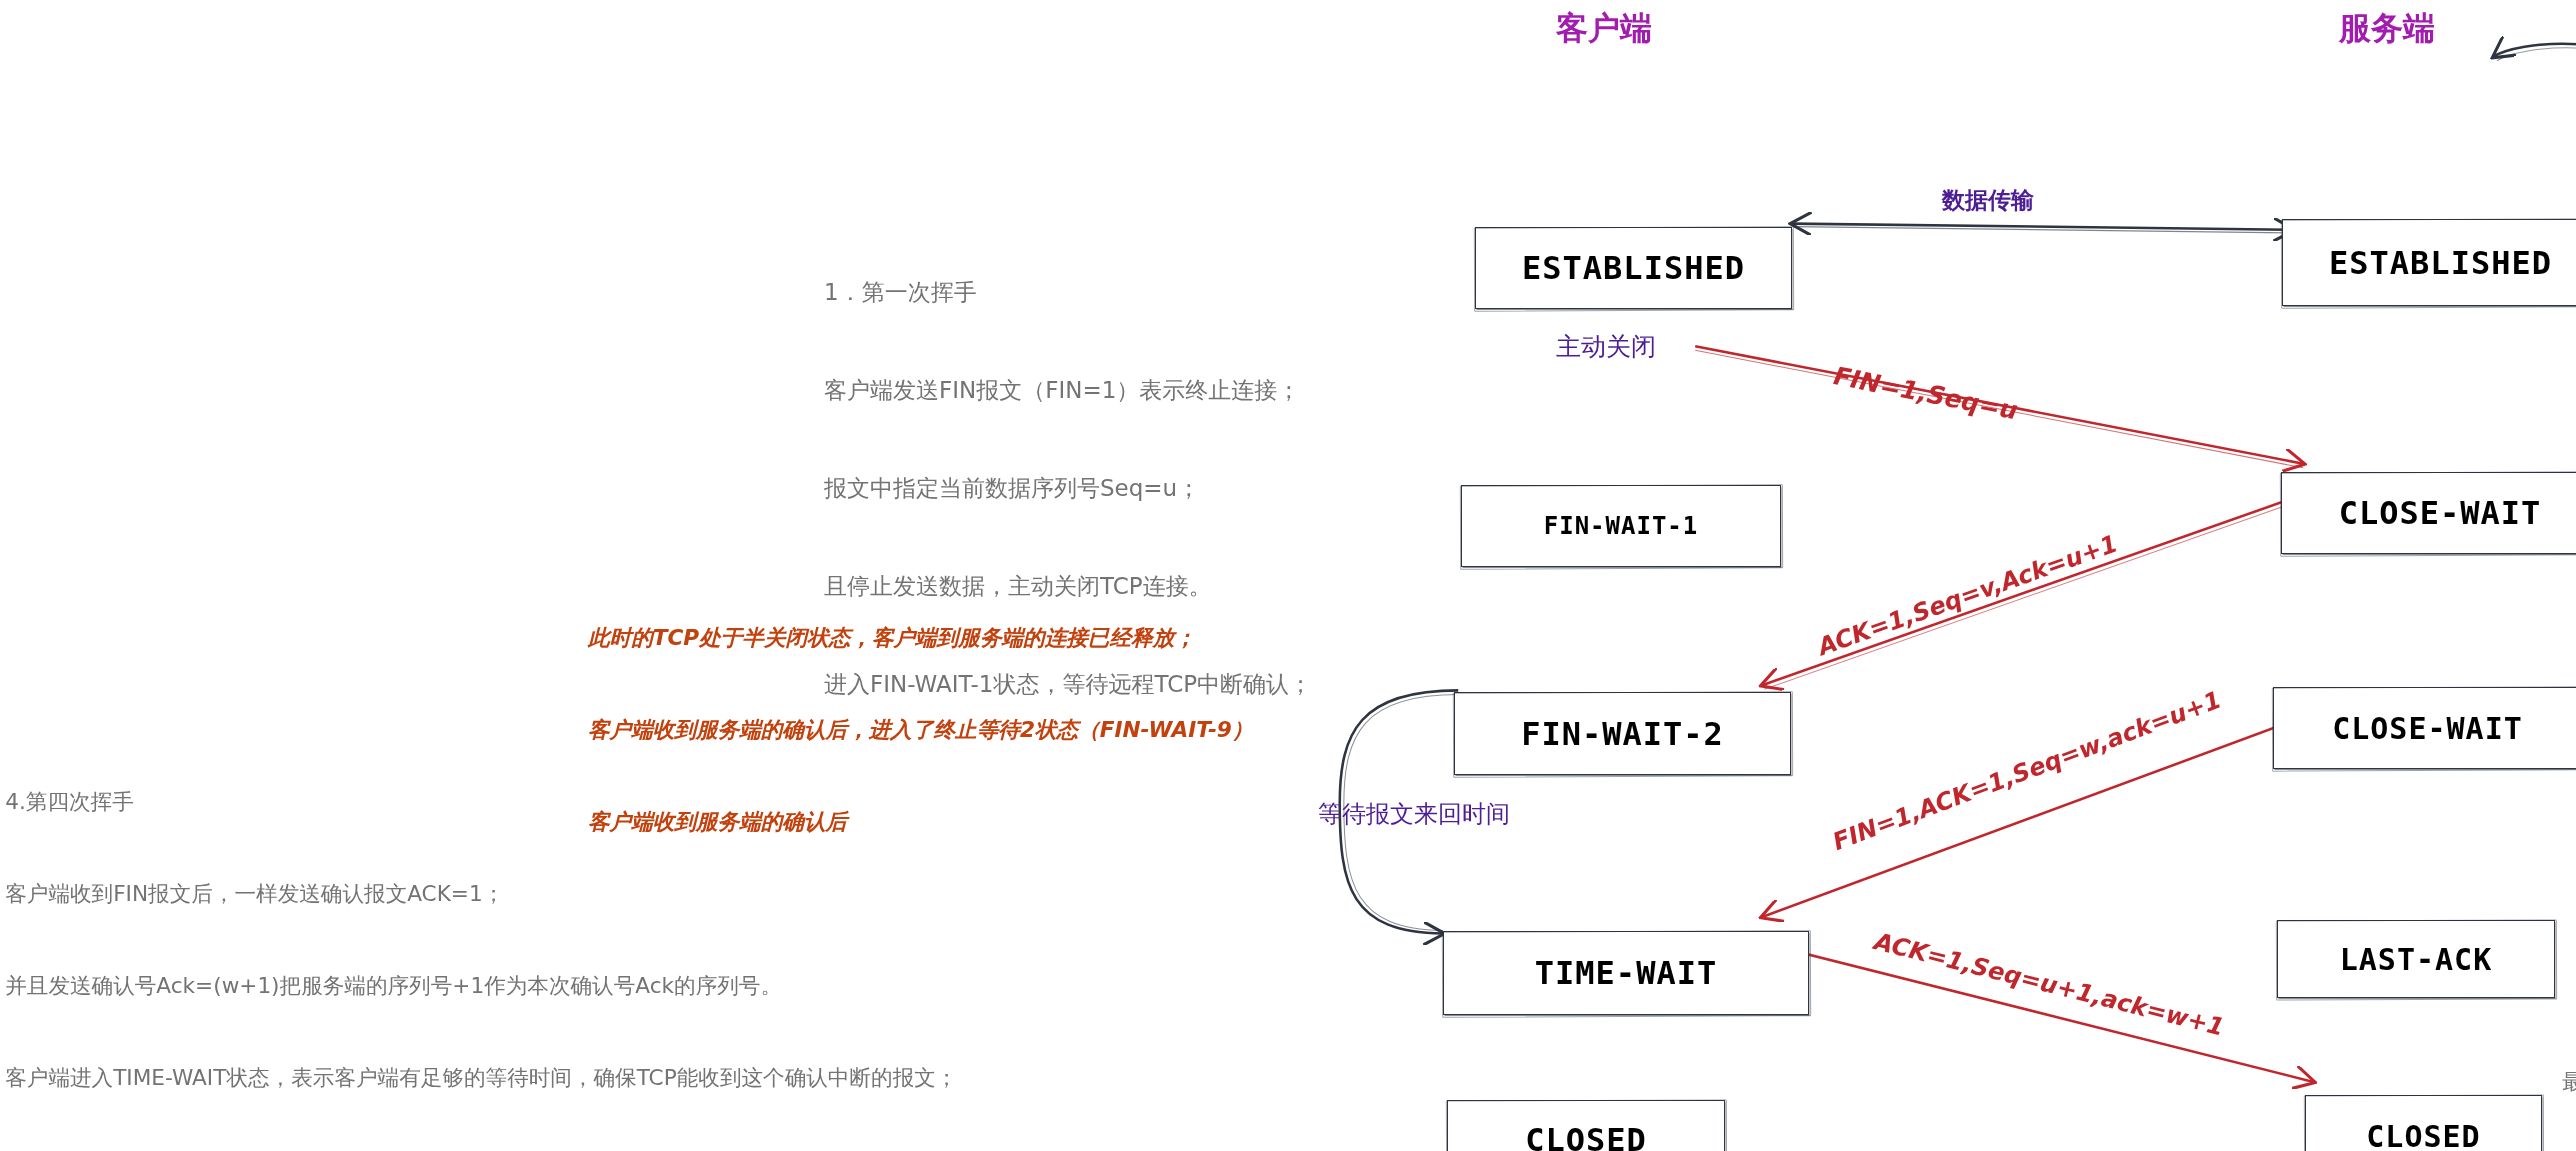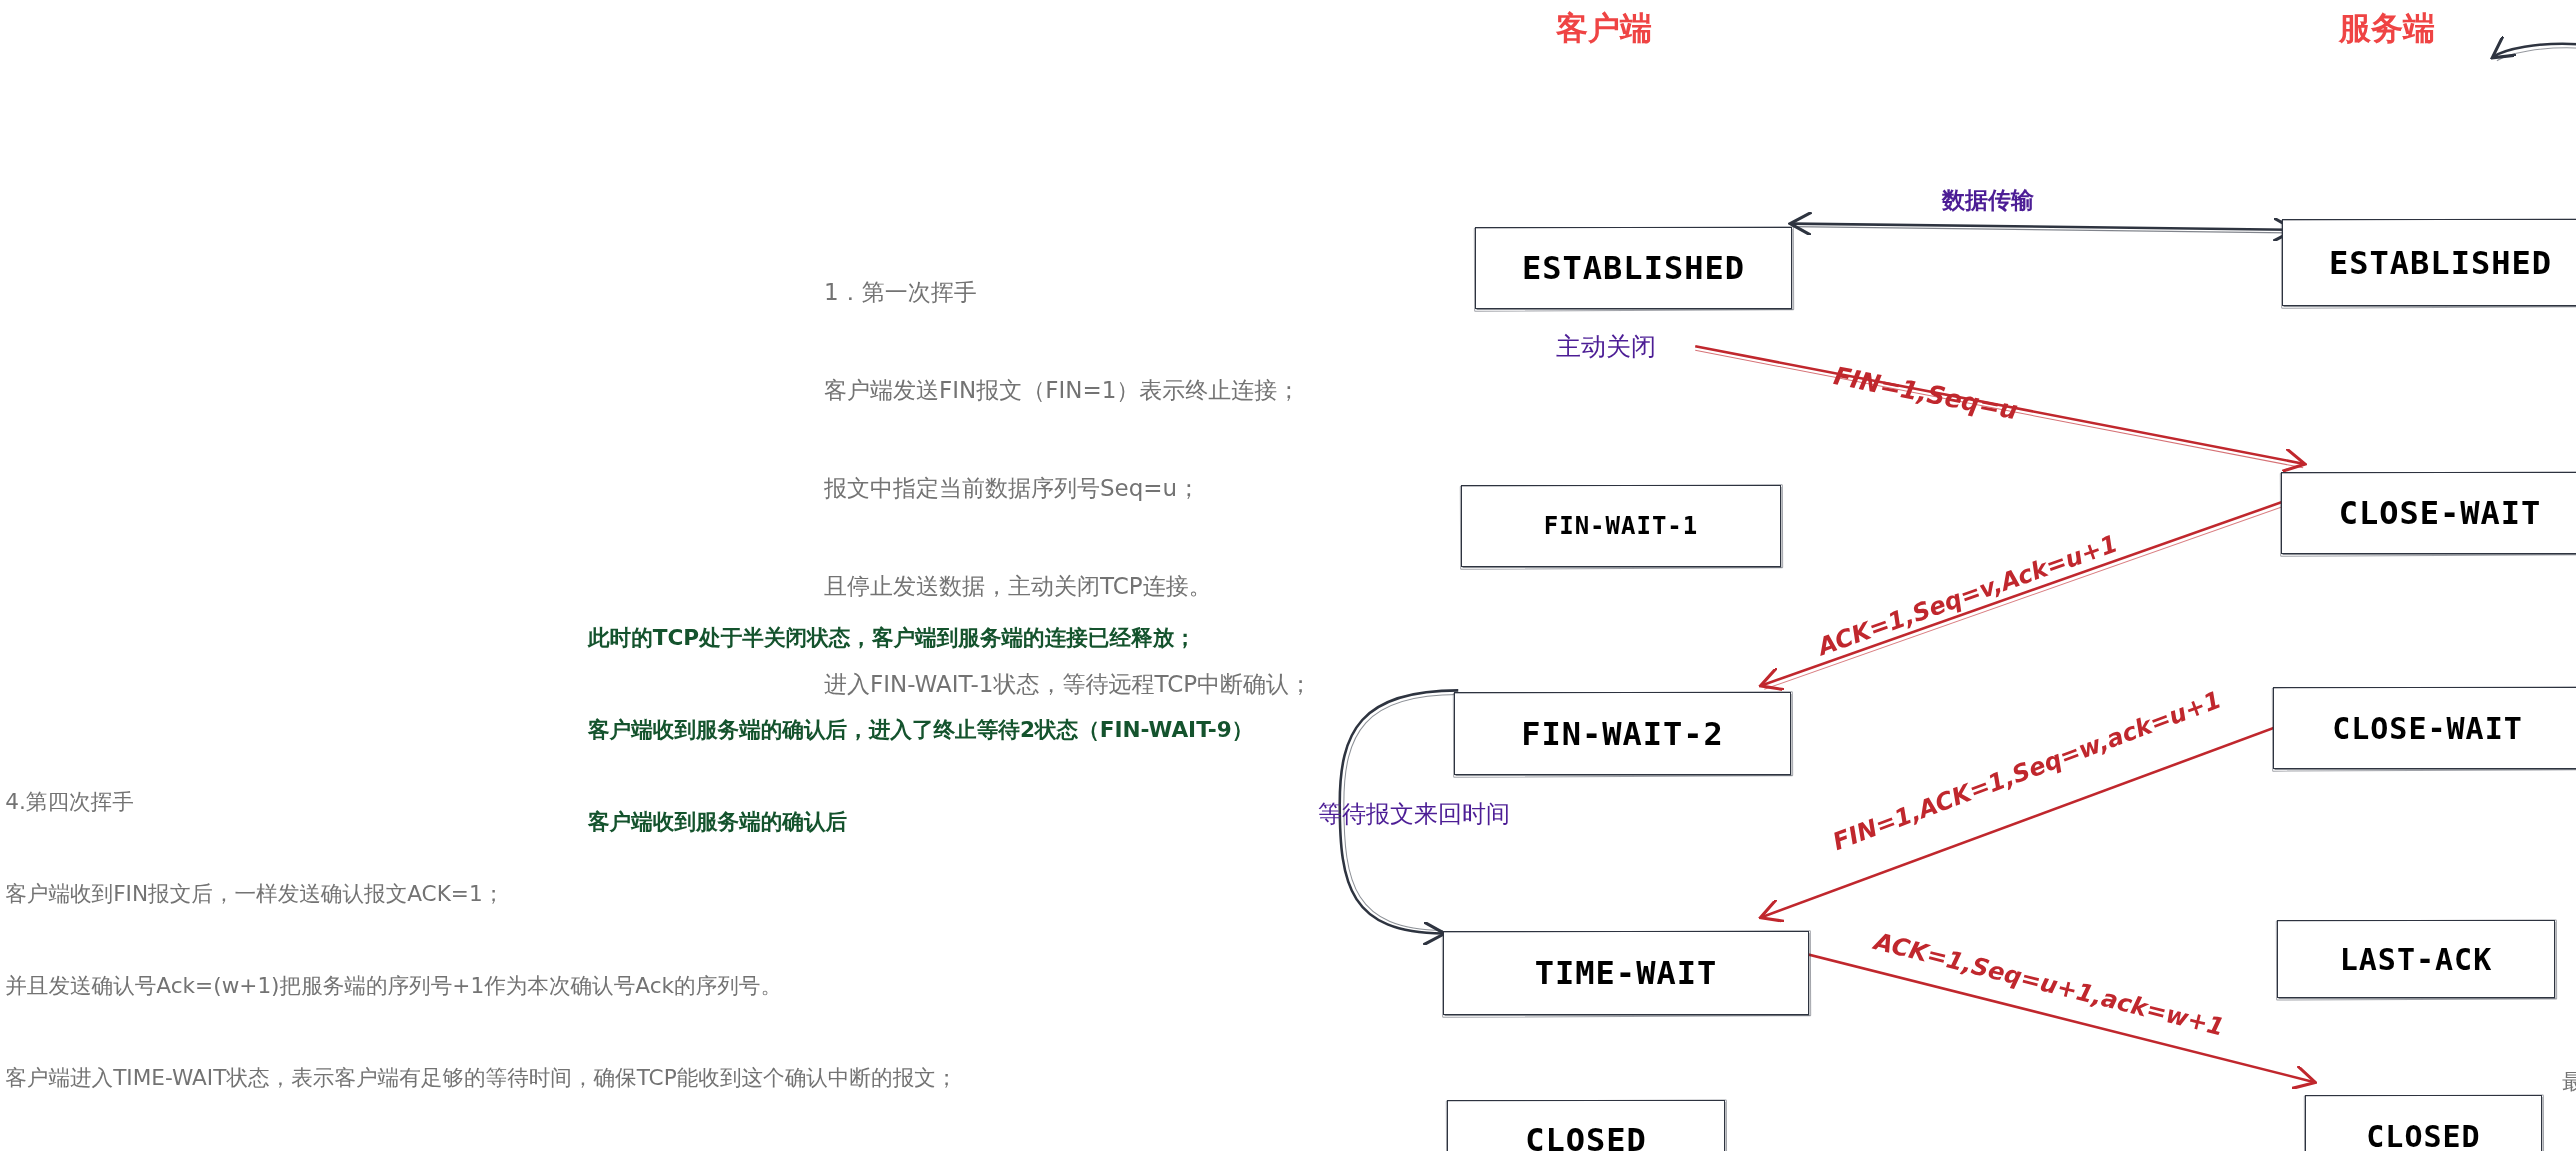--- a/index.html
+++ b/index.html
@@ -29,28 +29,28 @@
     border-radius:1px;
     transform:rotate(-0.25deg);
     pointer-events:none;
   }
   .box .bx-label{position:relative;z-index:2;white-space:nowrap;}
 
   
   .colhead{
     position:absolute;
     font-family:"DejaVu Sans","Liberation Sans",sans-serif;
-    font-size:32px;font-weight:700;color:#ef4444;white-space:nowrap;
+    font-size:32px;font-weight:700;color:#a21caf;white-space:nowrap;
   }
 
   
   .ann{position:absolute;white-space:pre;line-height:1.42;}
   .ann .ln{display:block;white-space:pre;}
   .ann-red{color:#737373;font-family:"DejaVu Sans","Liberation Sans",sans-serif;font-weight:400;}
-  .ann-blue{color:#14532d;font-family:"DejaVu Sans","Liberation Sans",sans-serif;font-weight:700;}
+  .ann-blue{color:#c2410c;font-family:"DejaVu Sans","Liberation Sans",sans-serif;font-weight:700;font-style:italic;}
 
   
   .arrowlabel{
     position:absolute;
     color:#c0272d;
     font-family:"DejaVu Sans","Liberation Sans",sans-serif;
     font-weight:700;
     font-style:italic;
     white-space:nowrap;
     transform-origin:0 50%;

